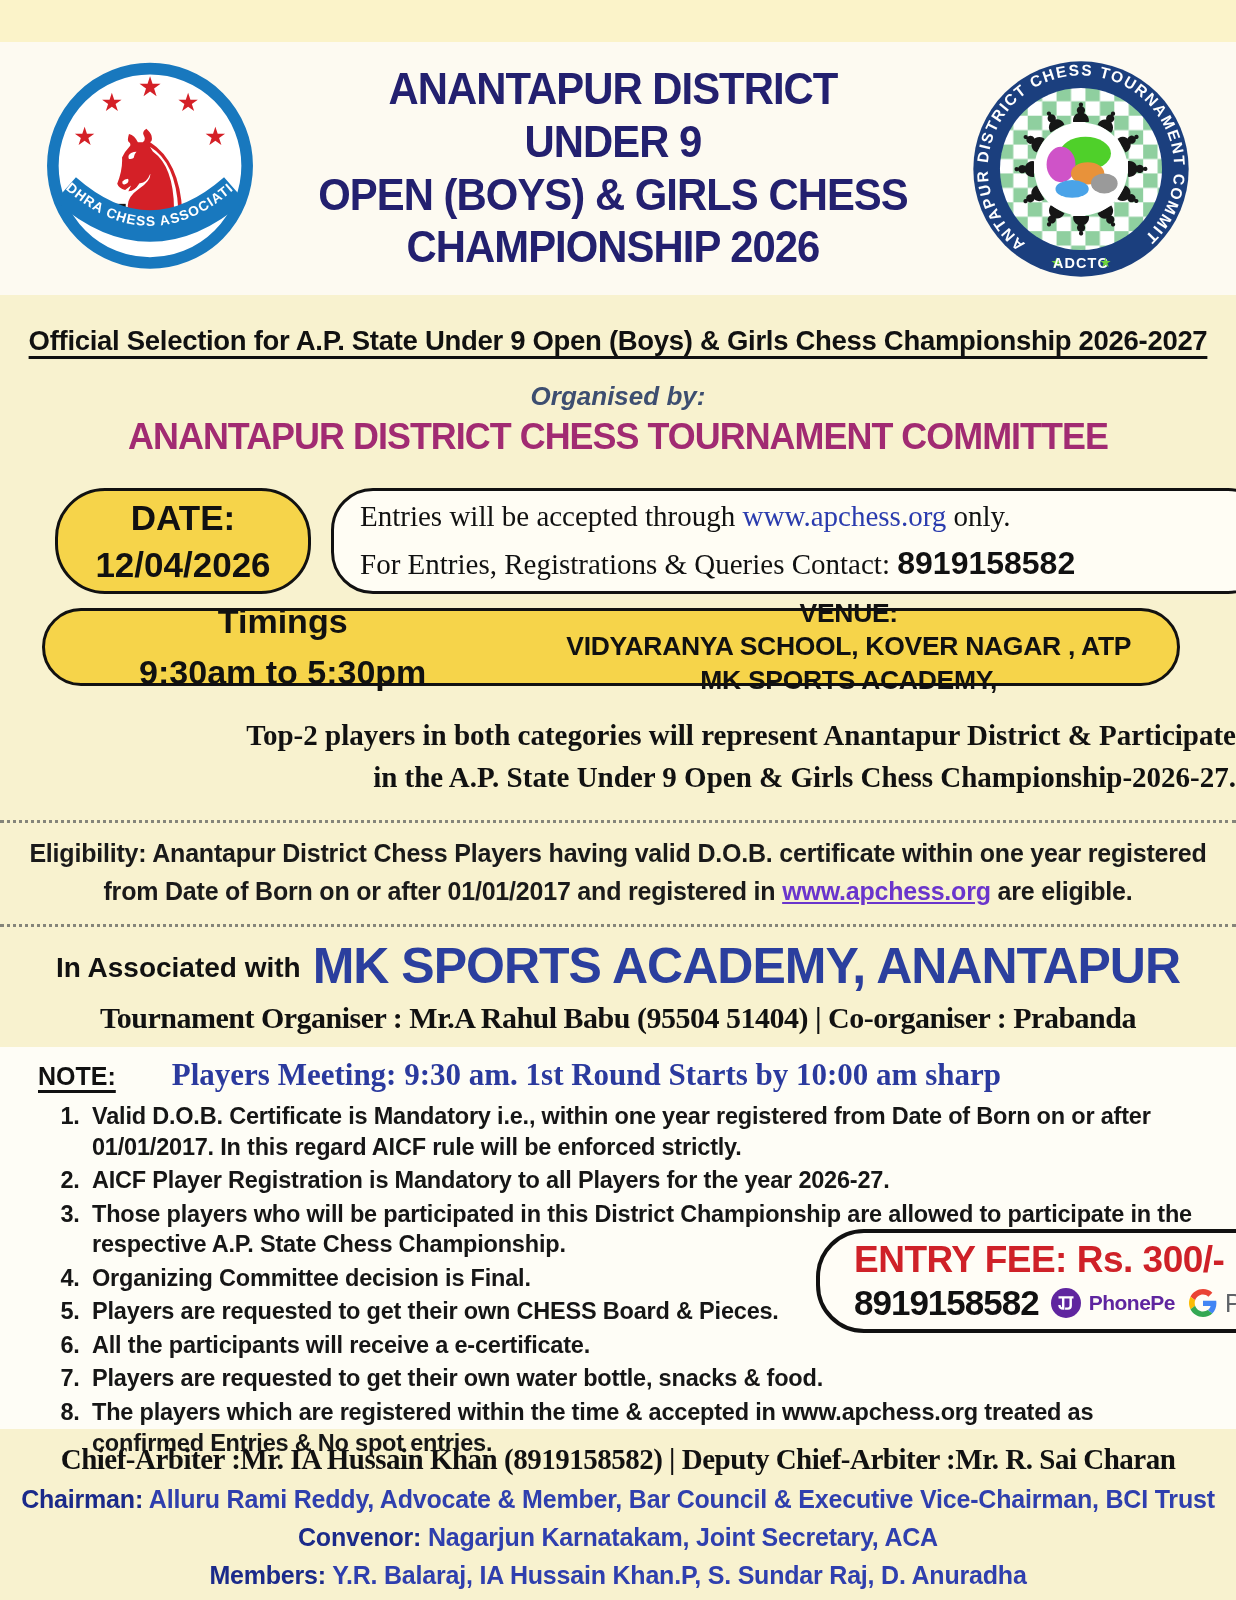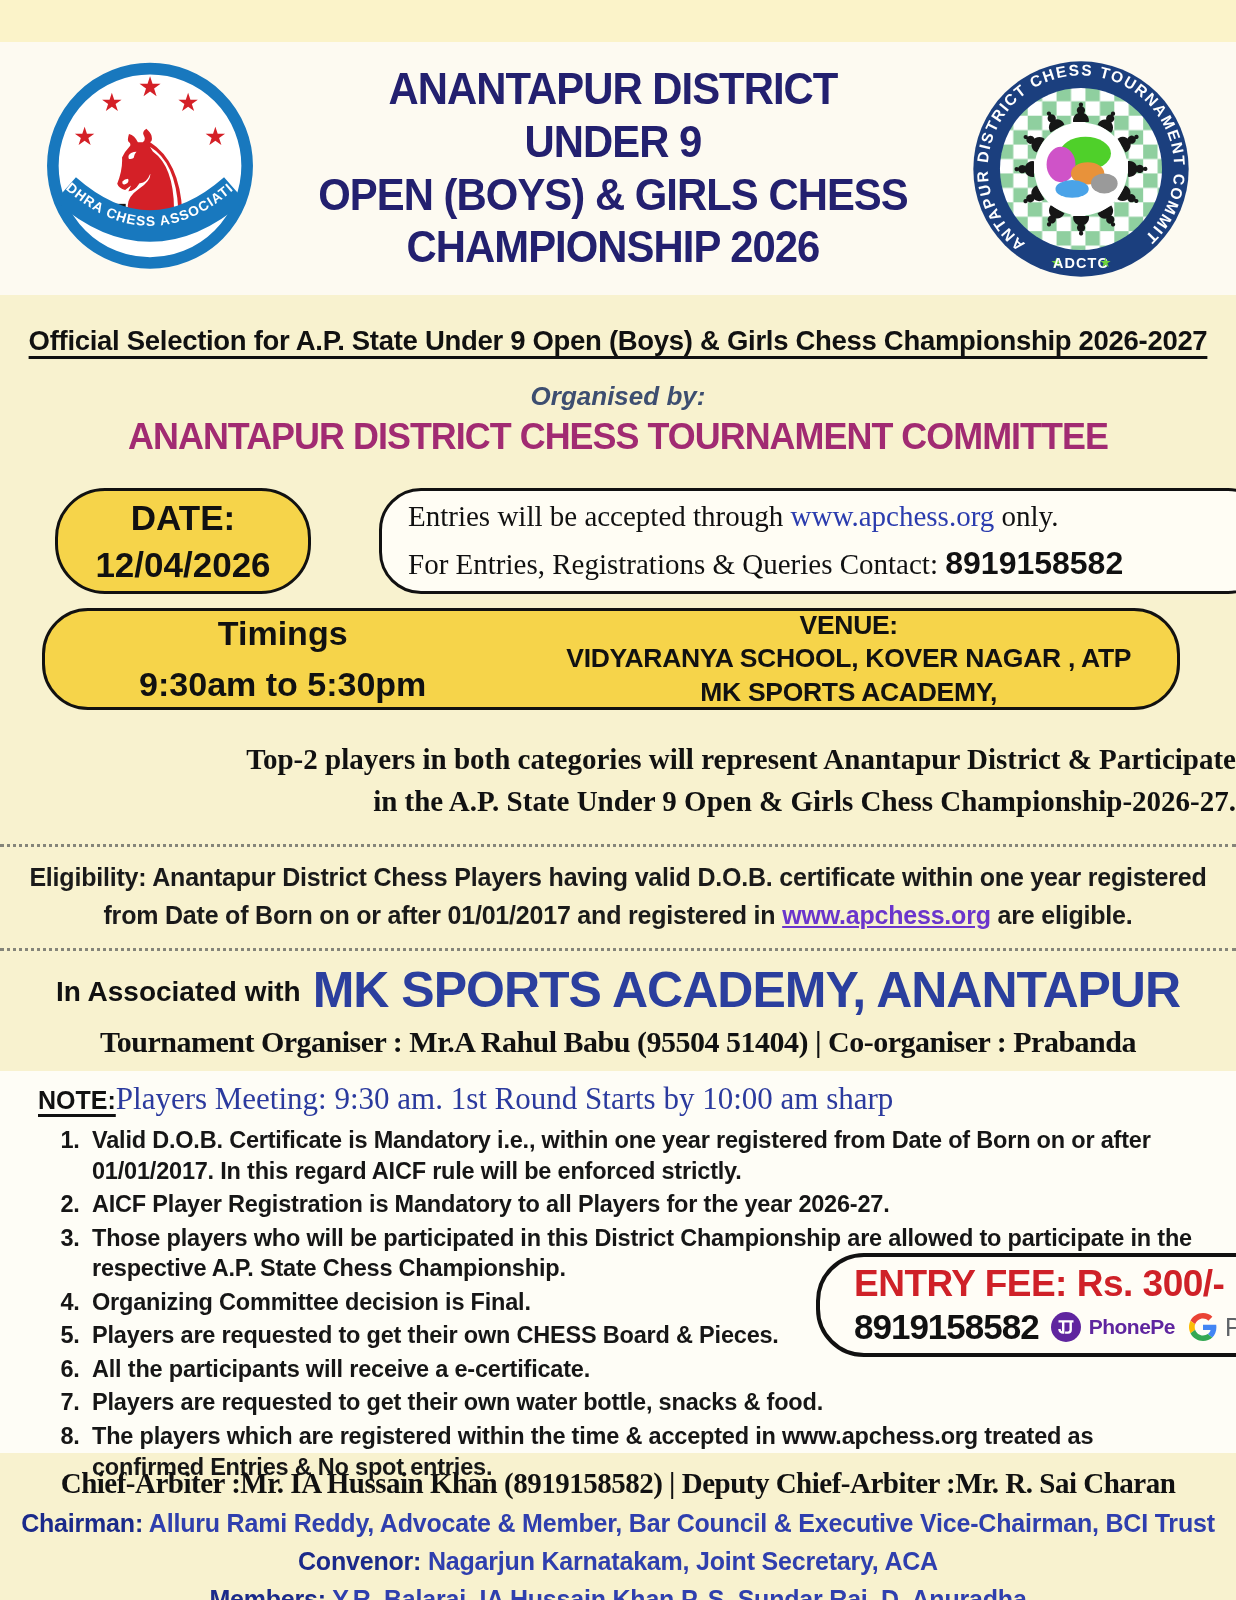--- a/index.html
+++ b/index.html
@@ -31,40 +31,40 @@
   }
   .organised{
     margin-top:24px; text-align:center; font-style:italic; font-weight:bold;
     font-size:26px; color:#3d4e70;
   }
   .committee{
     margin-top:4px; text-align:center; font-weight:bold; font-size:37px;
     color:#a12b72; letter-spacing:-1px; transform:scaleX(.97);
   }
   .row-date{
-    margin-top:30px; display:flex; align-items:stretch; gap:68px;
+    margin-top:30px; display:flex; align-items:stretch; gap:20px;
     padding-left:55px; height:106px;
   }
   .date-box{
     width:256px; background:#f6d44a; border:3.5px solid #111; border-radius:50px;
     display:flex; flex-direction:column; align-items:center; justify-content:center;
     font-weight:bold; font-size:35px; color:#111; line-height:1.35;
   }
   .entries-box{
     flex:1 1 auto; margin-right:-34px; background:#fffdf4;
     border:3px solid #111; border-radius:42px;
     display:flex; flex-direction:column; justify-content:center;
     padding:6px 10px 6px 26px;
     font-family:"Liberation Serif",serif; font-size:29px; color:#111;
     line-height:1.55; white-space:nowrap;
   }
   .entries-box a{ color:#2b3cae; text-decoration:none; }
   .entries-phone{ font-family:"Liberation Sans",sans-serif; font-weight:bold; font-size:32px; }
   .timings-box{
-    margin:14px 56px 0 42px; height:102px; background:#f6d44a;
+    margin:14px 56px 0 42px; height:78px; background:#f6d44a;
     border:3.5px solid #111; border-radius:46px;
     display:flex; align-items:center;
   }
   .timings-left{
     flex:0 0 42%; text-align:center; font-weight:bold; font-size:34px;
     color:#111; line-height:1.5;
   }
   .venue-right{
     flex:1 1 auto; text-align:center; font-weight:bold; font-size:26.5px;
     color:#111; line-height:1.25; letter-spacing:-.3px;
@@ -91,21 +91,21 @@
   .notes{
     margin-top:12px; background:#fefdf6; padding:10px 30px 10px 34px;
     position:relative; height:382px;
   }
   .note-row{ display:flex; align-items:baseline; }
   .note-label{
     font-weight:bold; font-size:25px; color:#111; text-decoration:underline;
     text-underline-offset:5px; text-decoration-thickness:2.5px; margin-left:4px;
   }
   .note-headline{
-    font-family:"Liberation Serif",serif; font-weight:normal;
+    margin-left:56px; font-family:"Liberation Serif",serif; font-weight:bold;
     font-size:31px; color:#2b3a9e;
   }
   ol.note-list{ margin-top:8px; padding-left:52px; }
   ol.note-list li{
     font-weight:bold; font-size:23.5px; color:#161616; line-height:1.3;
     margin-bottom:3px; padding-left:6px; letter-spacing:-.2px;
   }
   ol.note-list li::marker{ font-weight:bold; }
   ol.note-list li.narrow{ max-width:770px; }
   .fee-box{

